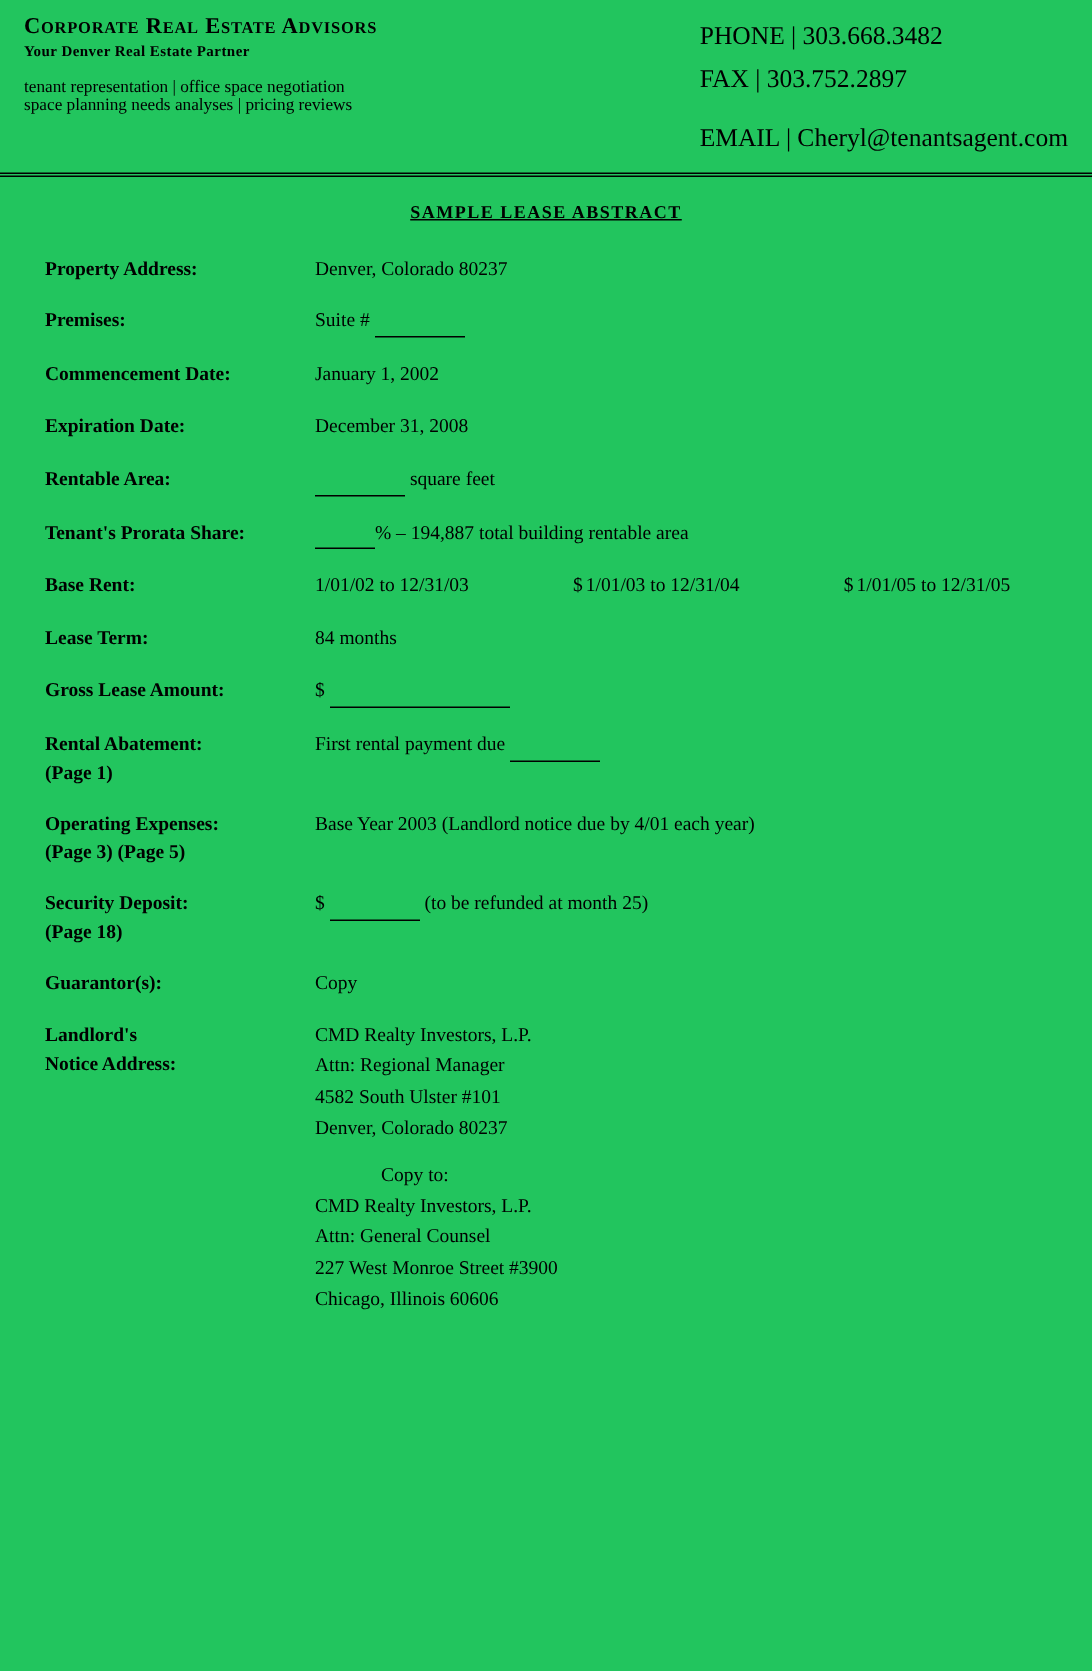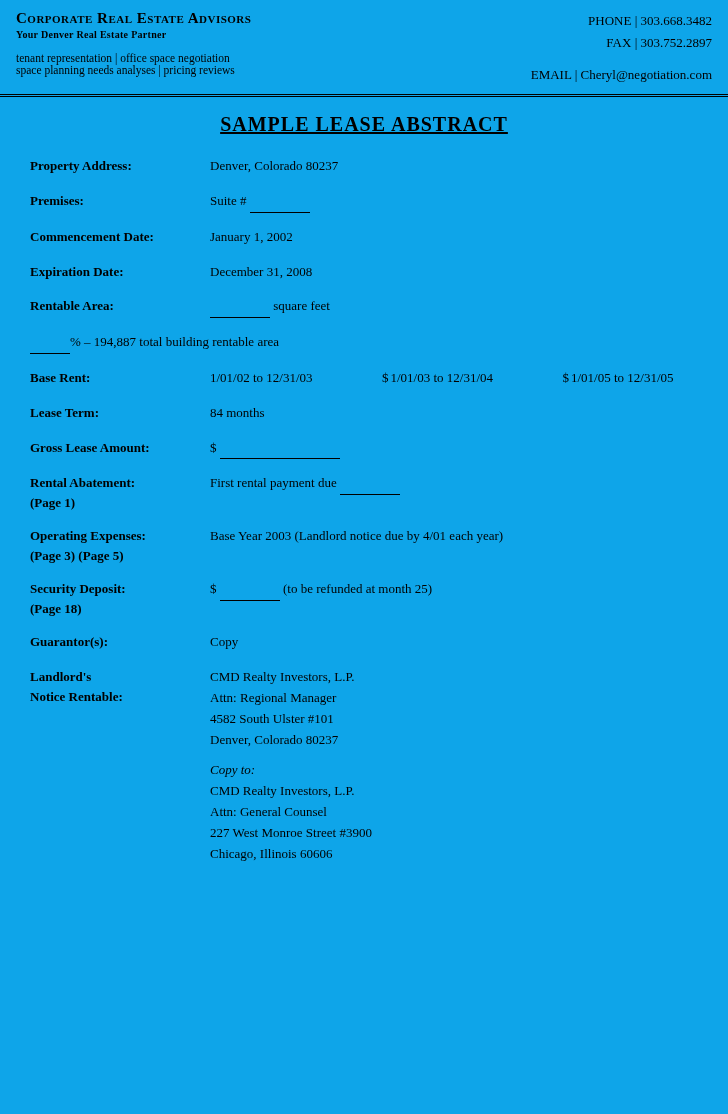--- a/index.html
+++ b/index.html
@@ -8,21 +8,21 @@
       min-height: 1114px;
       background: #fff;
       font-family: Georgia, 'Times New Roman', serif;
       font-size: 13px;
       color: #000;
     }
 
     .page {
       width: 728px;
       min-height: 1114px;
-      background: #0ea5e9;
+      background: #22c55e;
       padding: 0;
     }
 
     
     .header {
       padding: 10px 16px 8px 16px;
       border-bottom: 3px double #000;
       display: flex;
       justify-content: space-between;
       align-items: flex-start;
@@ -46,37 +46,37 @@
       margin-top: 2px;
     }
 
     .services {
       font-size: 11.5px;
       margin-top: 12px;
       color: #000;
     }
 
     .header-right {
-      text-align: right;
-      font-size: 13px;
+      text-align: left;
+      font-size: 17px;
       line-height: 1.7;
     }
 
     .header-right .email-line {
       margin-top: 10px;
     }
 
     
     .main-content {
       padding: 16px 30px 20px 30px;
     }
 
     .document-title {
       text-align: center;
-      font-size: 20px;
+      font-size: 12px;
       font-weight: bold;
       letter-spacing: 1px;
       margin-bottom: 20px;
       text-decoration: underline;
     }
 
     .field-row {
       display: flex;
       align-items: flex-start;
       margin-bottom: 14px;
@@ -121,21 +121,21 @@
       display: flex;
       align-items: center;
       gap: 12px;
     }
 
     .rent-range {
       min-width: 160px;
     }
 
     .italic {
-      font-style: italic;
+      margin-left: 44px;
     }
 
     .field-label-multiline {
       font-weight: bold;
       min-width: 180px;
       flex-shrink: 0;
       line-height: 1.5;
     }
   </style>
 </head>
@@ -159,21 +159,21 @@
         <span>303.668.3482</span>
       </div>
       <div>
         <span>FAX</span>
         <span> | </span>
         <span>303.752.2897</span>
       </div>
       <div class="email-line">
         <span>EMAIL</span>
         <span> | </span>
-        <span>Cheryl@negotiation.com</span>
+        <span>Cheryl@tenantsagent.com</span>
       </div>
     </div>
   </div>
 
   <div class="main-content">
 
     <div class="document-title">SAMPLE LEASE ABSTRACT</div>
 
     <div class="field-row">
       <div class="field-label">Property Address:</div>
@@ -200,20 +200,21 @@
     </div>
 
     <div class="field-row">
       <div class="field-label">Rentable Area:</div>
       <div class="field-value">
         <span class="underline-blank">&nbsp;&nbsp;&nbsp;&nbsp;&nbsp;&nbsp;&nbsp;</span> square feet
       </div>
     </div>
 
     <div class="field-row">
+      <div class="field-label">Tenant's Prorata Share:</div>
       <div class="field-value">
         <span class="underline-blank-sm">&nbsp;&nbsp;&nbsp;&nbsp;&nbsp;&nbsp;</span>% – 194,887 total building rentable area
       </div>
     </div>
 
     <div class="field-row">
       <div class="field-label">Base Rent:</div>
       <div class="field-value">
         <div class="rent-table">
           <div class="rent-row">
@@ -286,21 +287,21 @@
     </div>
 
     <div class="field-row">
       <div class="field-label">Guarantor(s):</div>
       <div class="field-value">Copy</div>
     </div>
 
     <div class="field-row">
       <div class="field-label-multiline">
         <div>Landlord's</div>
-        <div>Notice Rentable:</div>
+        <div>Notice Address:</div>
       </div>
       <div class="field-value">
         <div>CMD Realty Investors, L.P.</div>
         <div>Attn: Regional Manager</div>
         <div>4582 South Ulster #101</div>
         <div>Denver, Colorado 80237</div>
         <div style="margin-top: 10px;">
           <span class="italic">Copy to:</span>
         </div>
         <div>CMD Realty Investors, L.P.</div>

